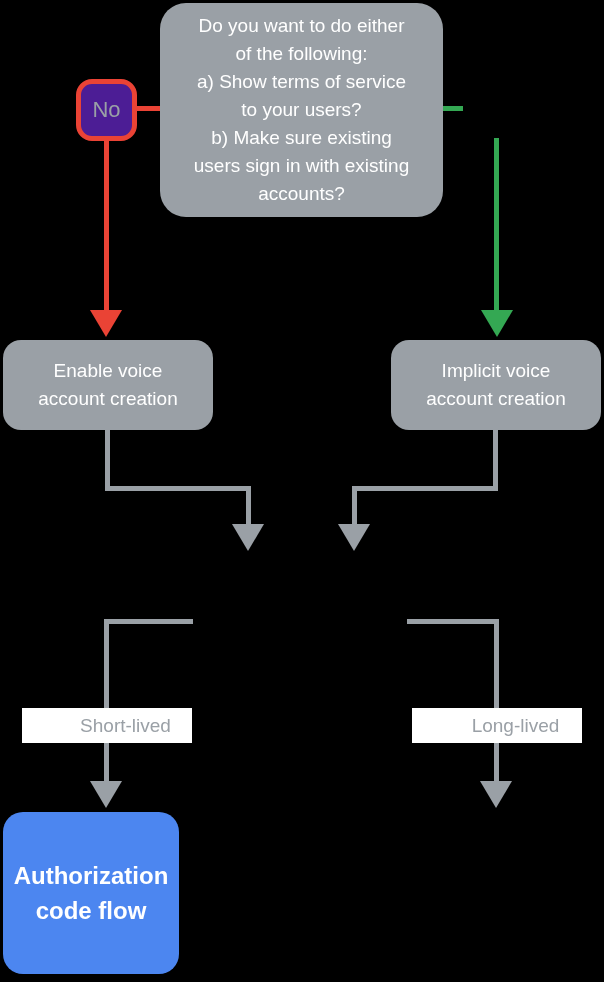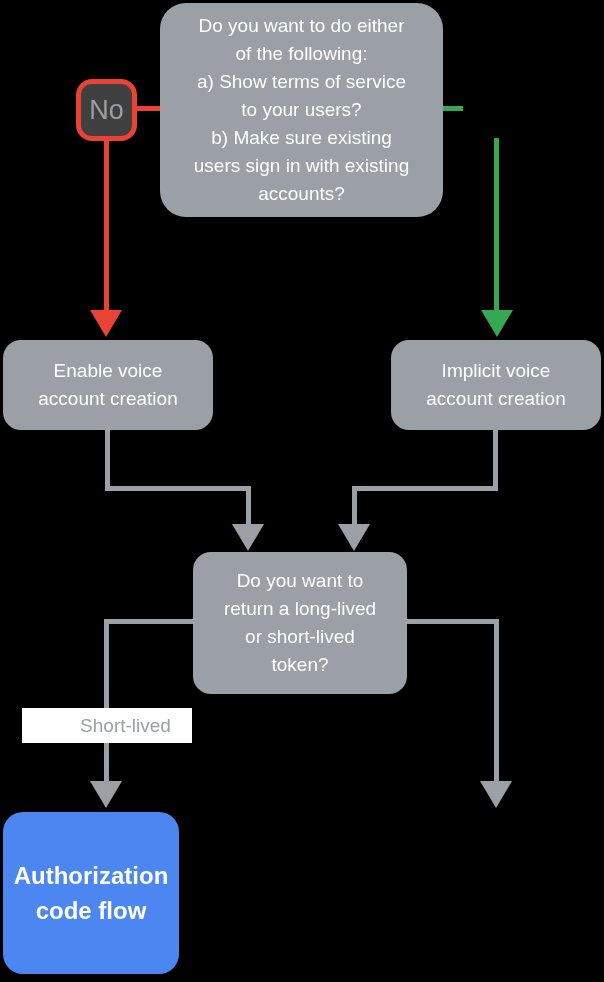--- a/index.html
+++ b/index.html
@@ -33,23 +33,23 @@
     font-size: 24px;
     line-height: 35px;
     font-weight: 700;
     border-radius: 20px;
   }
   .decision-label {
     position: absolute;
     display: flex;
     align-items: center;
     justify-content: center;
-    background: #404040;
+    background: #4c1d95;
     color: #9AA0A6;
-    font-size: 27px;
+    font-size: 22px;
     font-weight: 500;
     border-radius: 16px;
     z-index: 2;
   }
   .edge-label {
     position: absolute;
     display: flex;
     align-items: center;
     justify-content: center;
     background: #FFFFFF;
@@ -143,30 +143,27 @@
 
   <div id="en-v1" class="line gray"></div>
   <div id="en-h" class="line gray"></div>
   <div id="en-v2" class="line gray"></div>
   <div id="en-ah" class="arrowhead"></div>
   <div id="di-v1" class="line gray"></div>
   <div id="di-h" class="line gray"></div>
   <div id="di-v2" class="line gray"></div>
   <div id="di-ah" class="arrowhead"></div>
 
-  <div id="q-token" class="node gray-node">Do you want to
-return a long-lived
-or short-lived
-token?</div>
 
   <div id="sh-h" class="line gray"></div>
   <div id="sh-v" class="line gray"></div>
   <div id="sh-ah" class="arrowhead"></div>
   <div id="short-label" class="edge-label">Short-lived</div>
 
   <div id="lo-h" class="line gray"></div>
   <div id="lo-v" class="line gray"></div>
   <div id="lo-ah" class="arrowhead"></div>
+  <div id="long-label" class="edge-label">Long-lived</div>
 
   <div id="auth-node" class="node blue-node">Authorization
 code flow</div>
 
 </div>
 
 </body></html>

